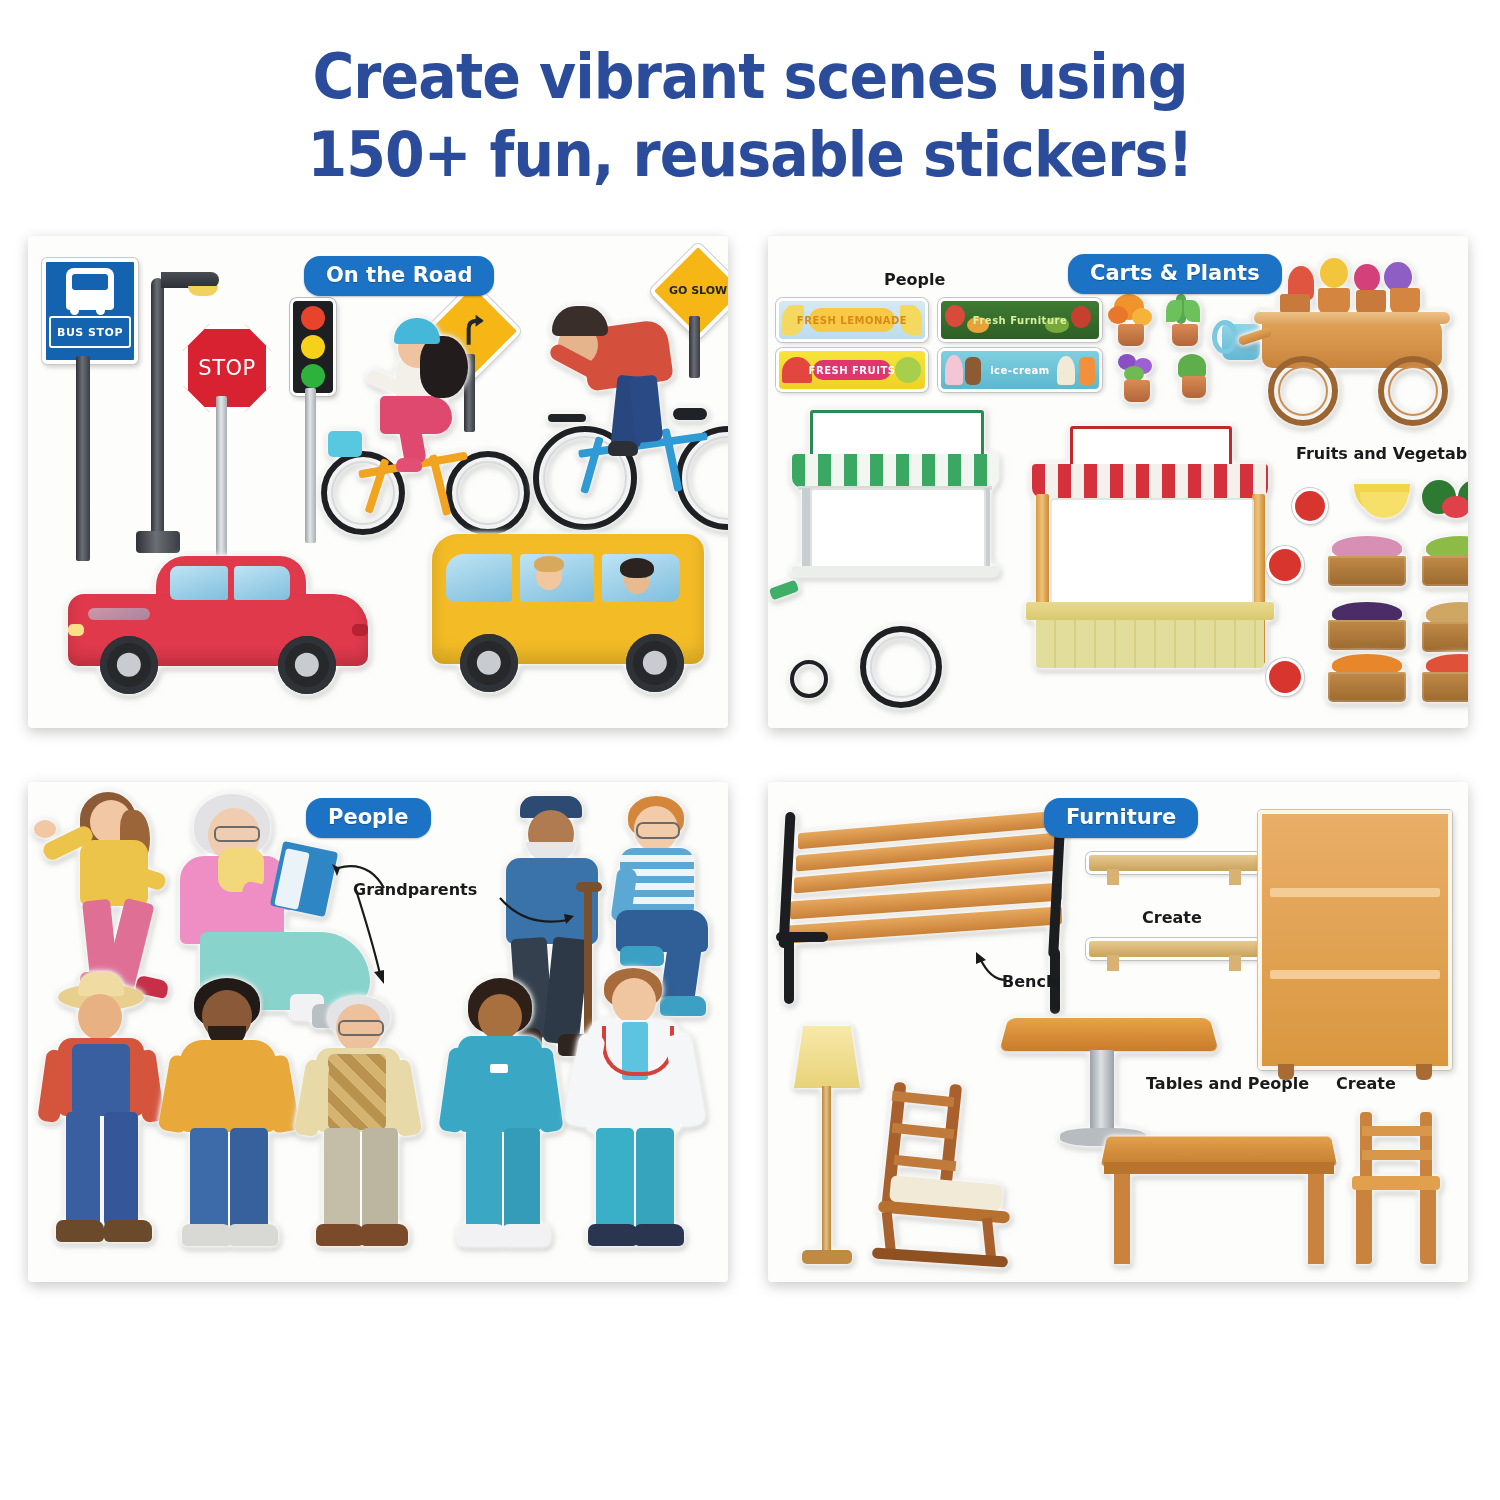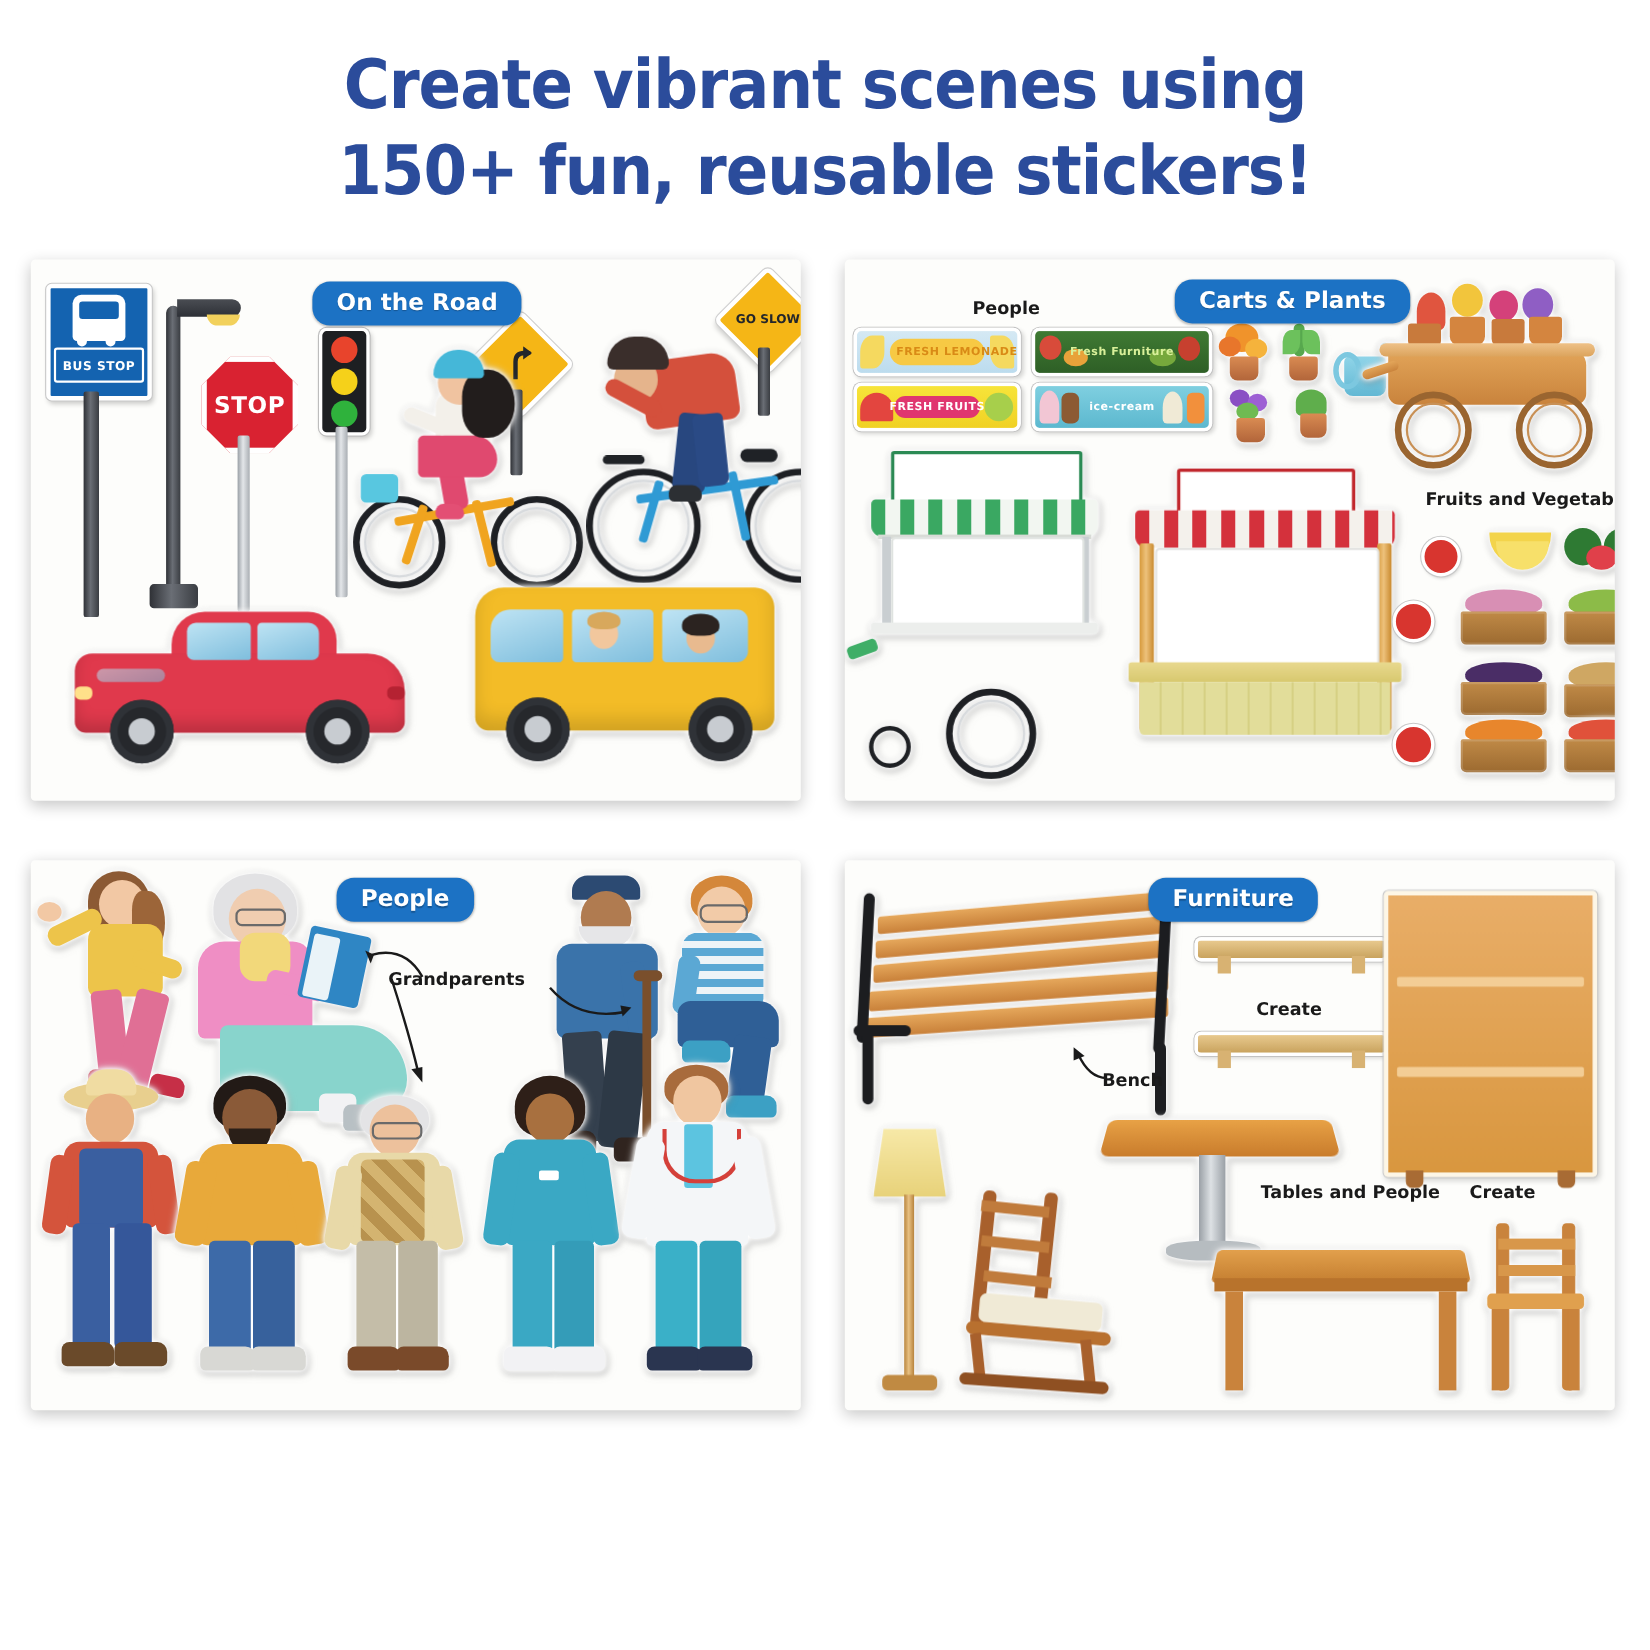--- a/index.html
+++ b/index.html
@@ -80,21 +80,21 @@
   .bus-glyph:after{content:"";position:absolute;left:4px;bottom:-5px;width:9px;height:9px;background:#fff;border-radius:50%;box-shadow:26px 0 0 #fff;}
   .bus-label{
     margin-top:6px;width:78px;height:28px;background:#1463b0;border:2px solid #fff;border-radius:3px;
     color:#fff;font-size:11px;font-weight:bold;display:flex;align-items:center;justify-content:center;letter-spacing:.5px;
   }
   .stop-sign{
     position:absolute;width:78px;height:78px;background:#d92231;
     border:5px solid #fff;
     clip-path:polygon(30% 0,70% 0,100% 30%,100% 70%,70% 100%,30% 100%,0 70%,0 30%);
     display:flex;align-items:center;justify-content:center;
-    color:#fff;font-weight:bold;font-size:21px;letter-spacing:.5px;
+    color:#fff;font-weight:normal;font-size:21px;letter-spacing:.5px;
     box-shadow:2px 3px 5px rgba(0,0,0,.2);
   }
   .traffic-box{
     position:absolute;width:40px;height:92px;background:#1d1f22;border-radius:7px;
     border:3px solid #fff;box-shadow:0 0 0 1px #bdbdbd,2px 3px 5px rgba(0,0,0,.2);
     display:flex;flex-direction:column;align-items:center;justify-content:space-evenly;
   }
   .tl{width:24px;height:24px;border-radius:50%;}
   .diamond{
     position:absolute;width:62px;height:62px;background:#f5b616;border:4px solid #fff;
@@ -172,21 +172,21 @@
 </head>
 <body>
 
 <div class="headline">
   <div>Create vibrant scenes using</div>
   <div>150+ fun, reusable stickers!</div>
 </div>
 
 <div class="panel" id="panel-road">
 
-  <div class="badge" style="left:256px;top:20px;text-align:right;">On the Road</div>
+  <div class="badge" style="left:276px;top:20px;text-align:right;">On the Road</div>
 
   <div class="st">
     <div class="bus-sign" style="left:14px;top:22px;">
       <div class="bus-glyph"></div>
       <div class="bus-label">BUS STOP</div>
     </div>
     <div class="pole" style="left:48px;top:120px;width:14px;height:205px;"></div>
   </div>
 
   <div class="st">
@@ -296,21 +296,21 @@
     <div class="wheel" style="left:598px;top:398px;width:58px;height:58px;"></div>
   </div>
 </div>
 
 <div class="panel" id="panel-carts">
 
   <div class="badge" style="left:300px;top:18px;">Carts &amp; Plants</div>
   <div class="anno" style="left:116px;top:34px;">People</div>
   <div class="anno" style="left:528px;top:208px;">Fruits and Vegetables</div>
 
-  <div class="banner" style="left:8px;top:62px;width:146px;background:linear-gradient(180deg,#d5e9f4,#bcdcee);justify-content:flex-end;">
+  <div class="banner" style="left:8px;top:62px;width:146px;background:linear-gradient(180deg,#d5e9f4,#bcdcee);">
     <div style="position:absolute;left:3px;top:4px;width:22px;height:30px;background:#f5d95f;border-radius:50% 10% 50% 10%;"></div>
     <div style="position:absolute;right:3px;top:4px;width:22px;height:30px;background:#f5d95f;border-radius:10% 50% 10% 50%;"></div>
     <div style="position:absolute;left:30px;right:30px;top:7px;height:24px;background:#f7c944;border-radius:12px;"></div>
     <span style="color:#d98a16;">FRESH LEMONADE</span>
   </div>
 
   <div class="banner" style="left:170px;top:62px;width:158px;background:linear-gradient(180deg,#3f7a33,#2e5f26);">
     <div style="position:absolute;left:4px;top:4px;width:20px;height:22px;background:#d84b3a;border-radius:50%;"></div>
     <div style="position:absolute;left:26px;top:16px;width:22px;height:16px;background:#e8a23a;border-radius:50%;"></div>
     <div style="position:absolute;right:8px;top:5px;width:20px;height:22px;background:#c7402f;border-radius:50%;"></div>

